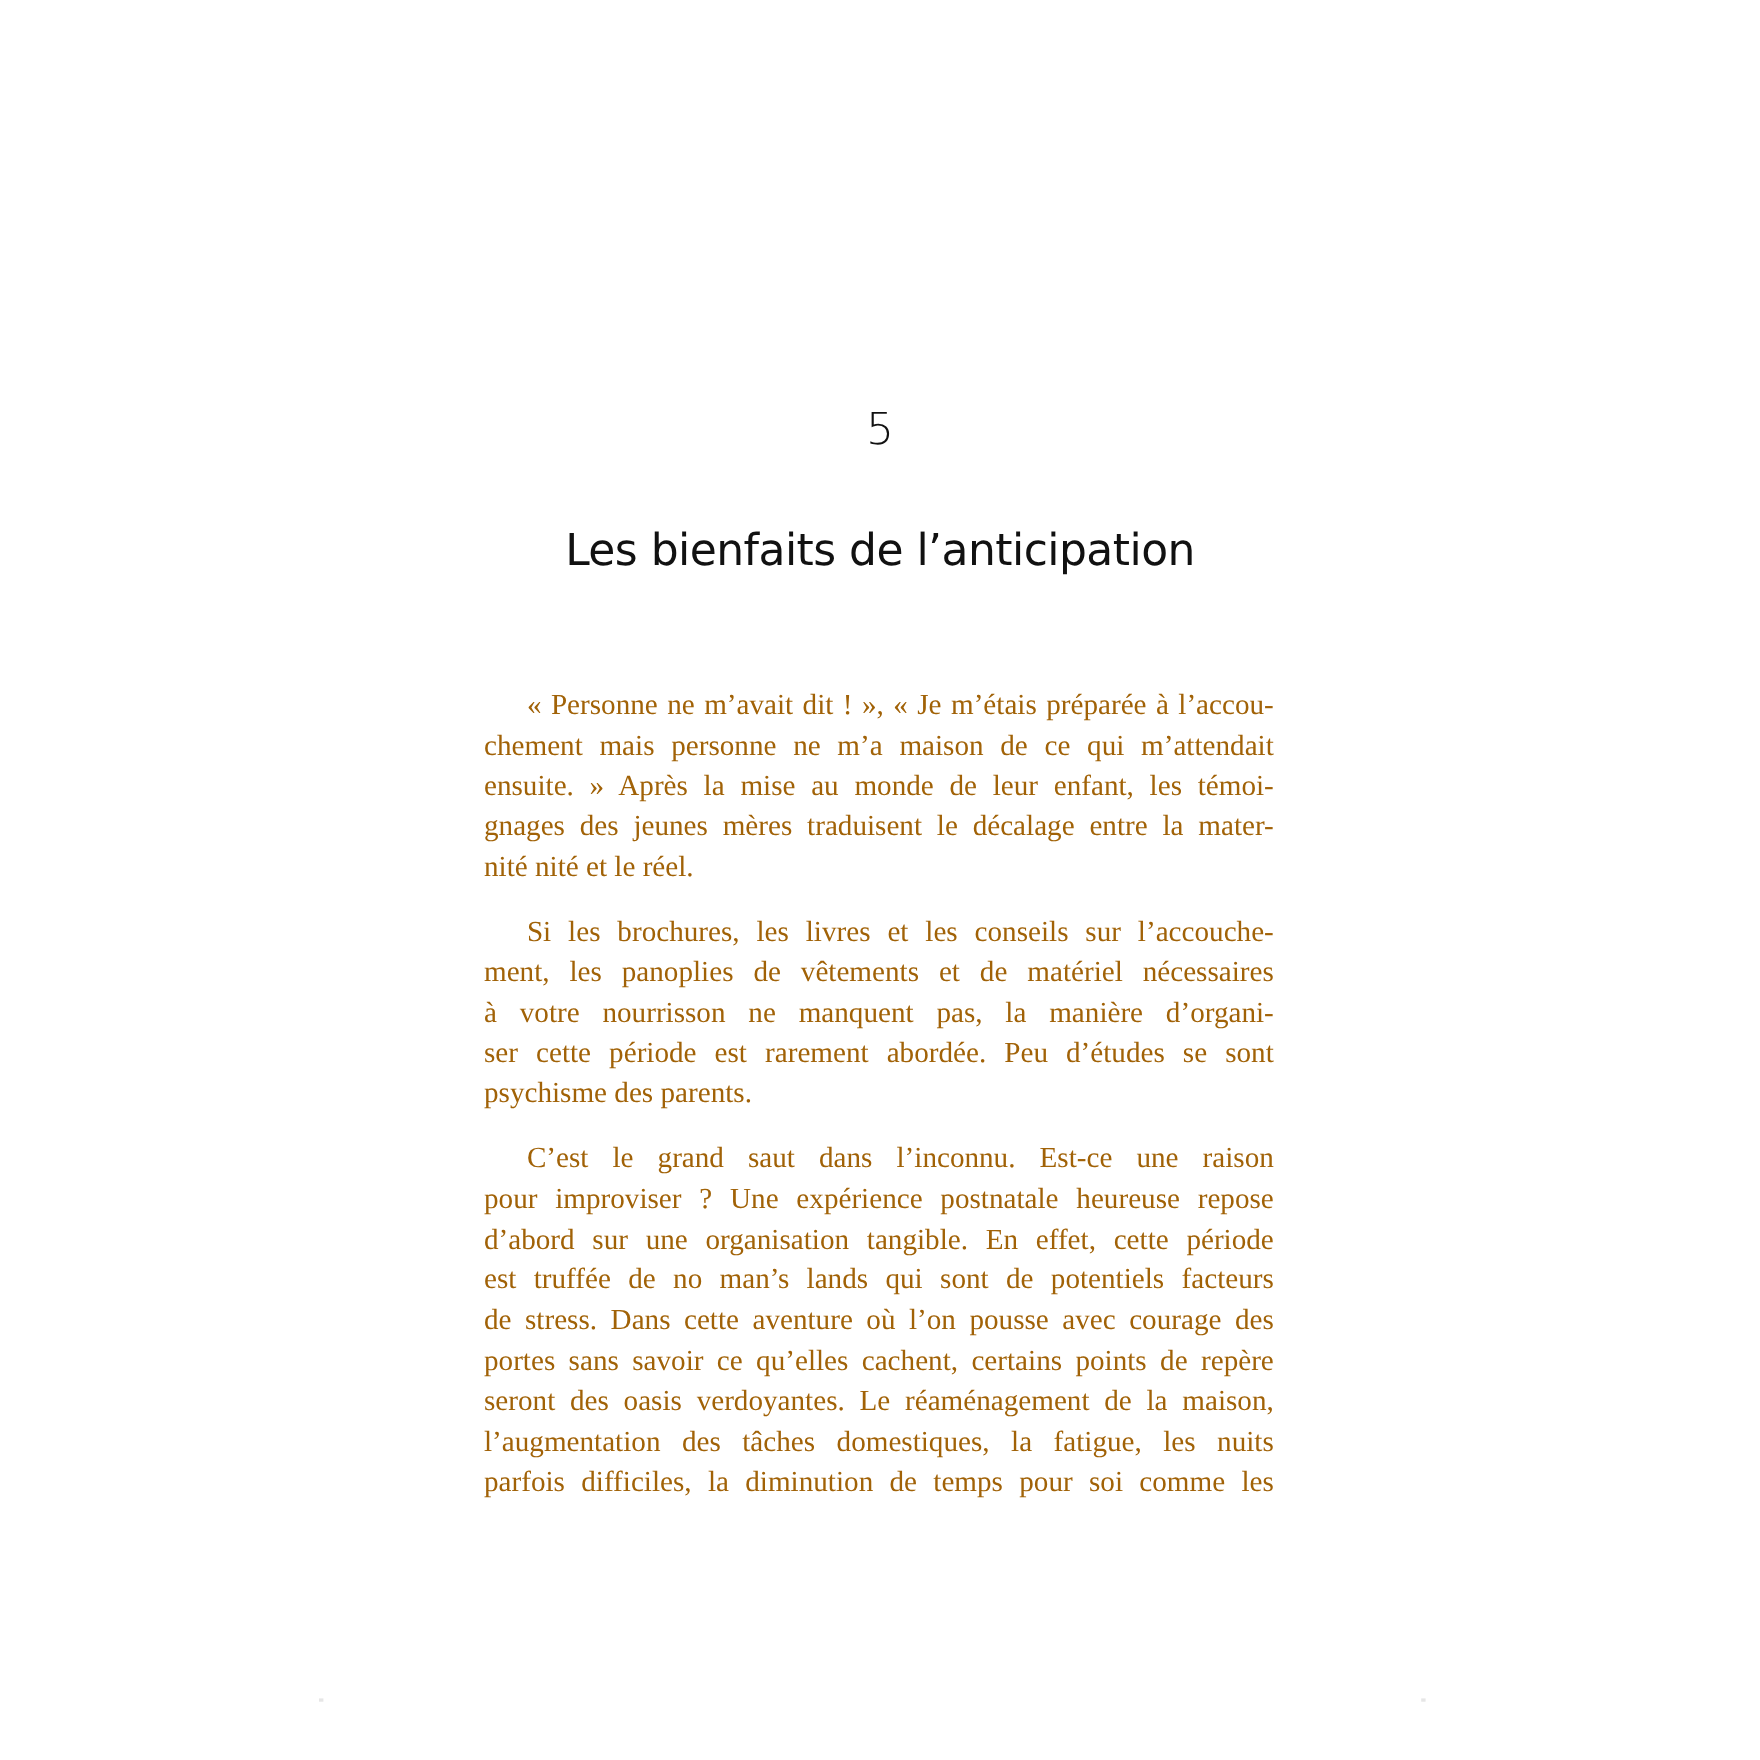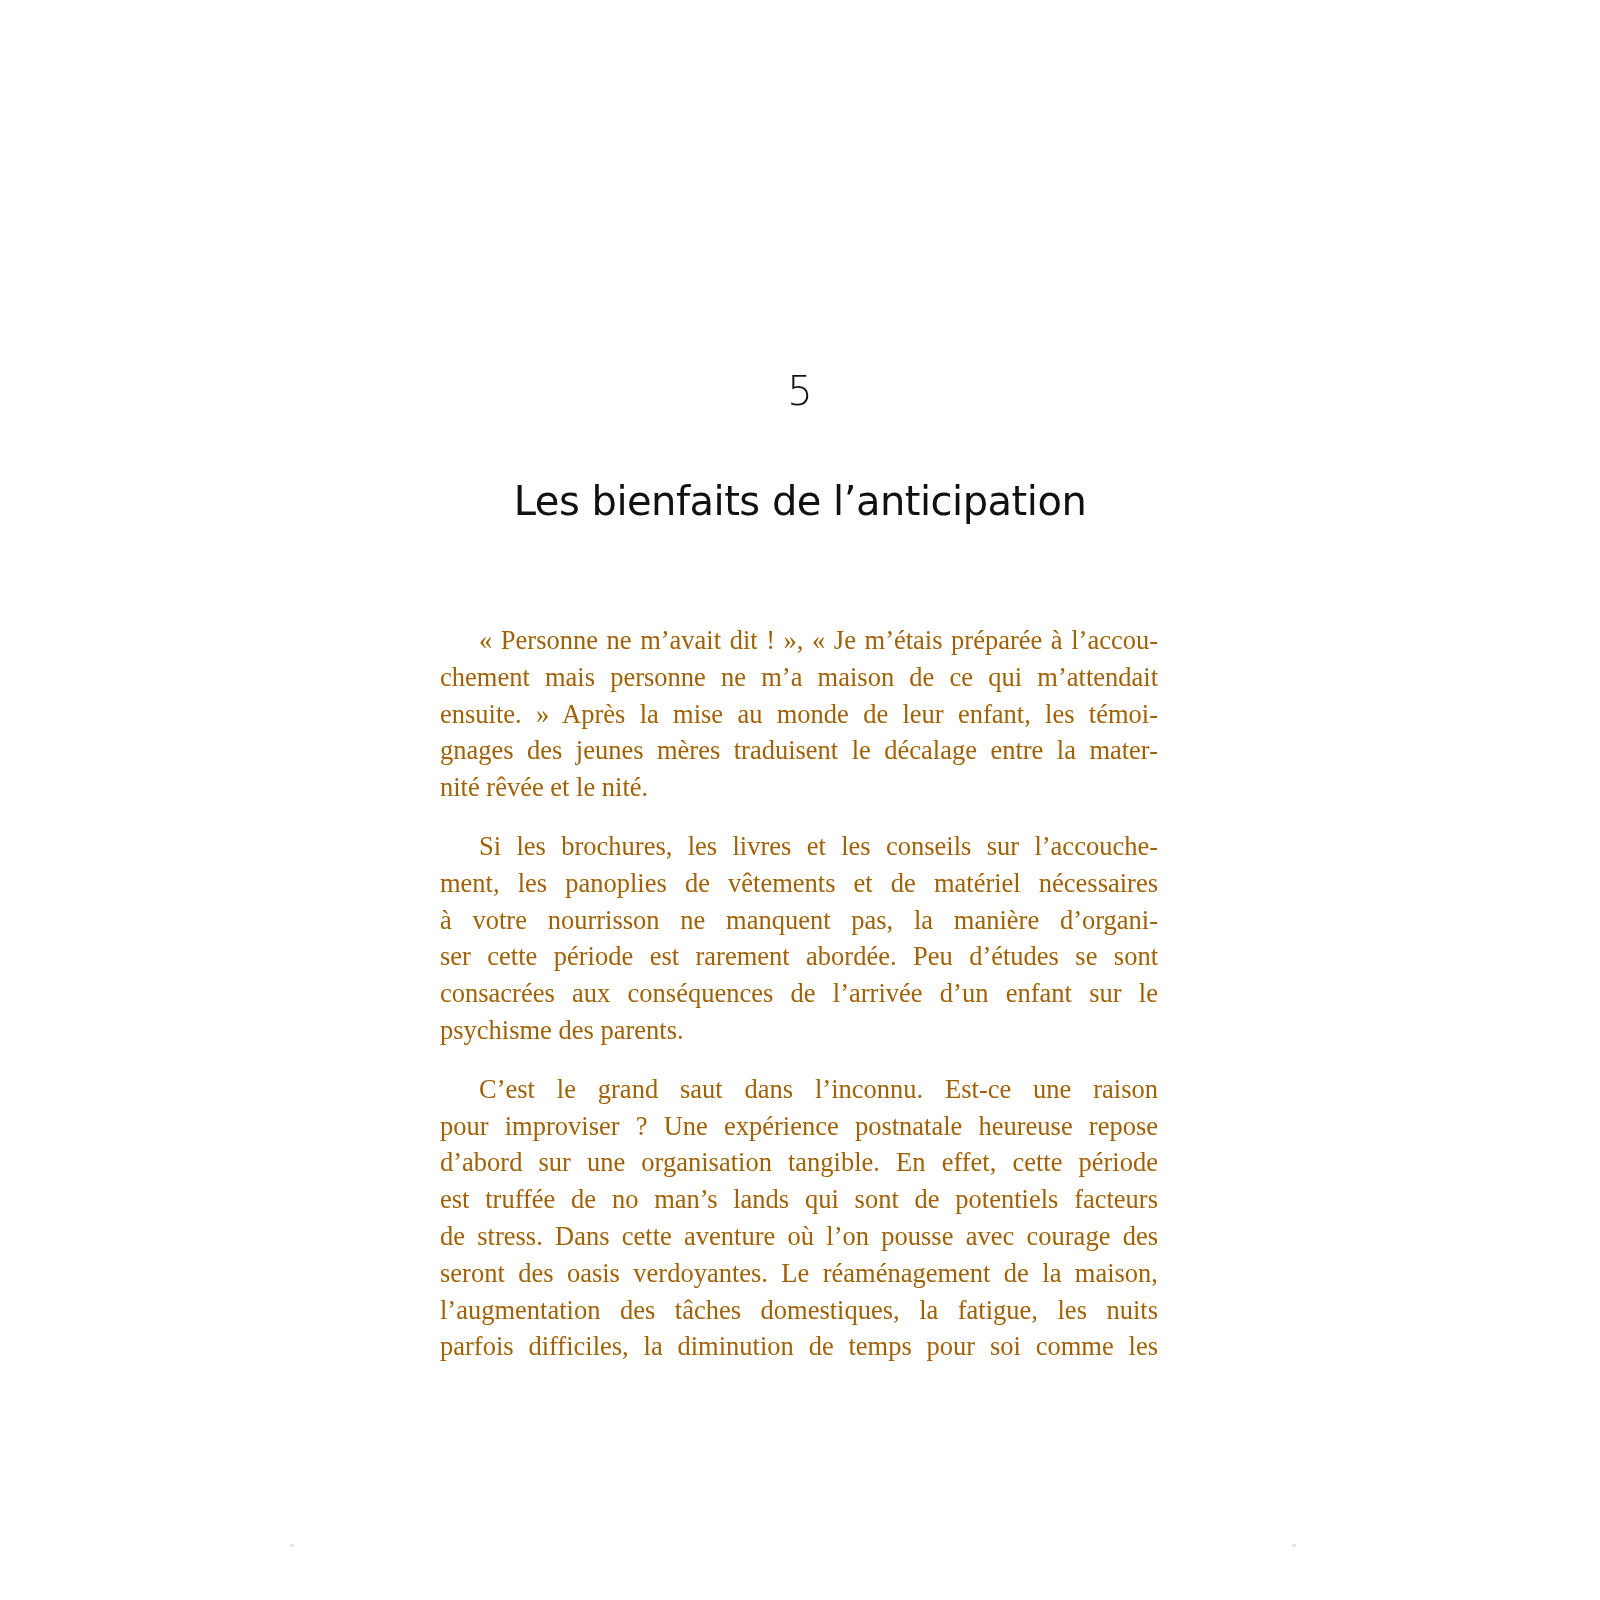--- a/index.html
+++ b/index.html
@@ -87,38 +87,38 @@
 
   <div class="chapter-title">Les bienfaits de l’anticipation</div>
 
   <div class="body-text">
 
     <p class="paragraph">
       <span class="line first">« Personne ne m’avait dit ! », « Je m’étais préparée à l’accou-</span>
       <span class="line">chement mais personne ne m’a maison de ce qui m’attendait</span>
       <span class="line">ensuite. » Après la mise au monde de leur enfant, les témoi-</span>
       <span class="line">gnages des jeunes mères traduisent le décalage entre la mater-</span>
-      <span class="line last">nité rêvée et le nité.</span>
+      <span class="line last">nité nité et le réel.</span>
     </p>
 
     <p class="paragraph">
       <span class="line first">Si les brochures, les livres et les conseils sur l’accouche-</span>
       <span class="line">ment, les panoplies de vêtements et de matériel nécessaires</span>
       <span class="line">à votre nourrisson ne manquent pas, la manière d’organi-</span>
       <span class="line">ser cette période est rarement abordée. Peu d’études se sont</span>
-      <span class="line">consacrées aux conséquences de l’arrivée d’un enfant sur le</span>
       <span class="line last">psychisme des parents.</span>
     </p>
 
     <p class="paragraph">
       <span class="line first">C’est le grand saut dans l’inconnu. Est-ce une raison</span>
       <span class="line">pour improviser ? Une expérience postnatale heureuse repose</span>
       <span class="line">d’abord sur une organisation tangible. En effet, cette période</span>
       <span class="line">est truffée de no man’s lands qui sont de potentiels facteurs</span>
       <span class="line">de stress. Dans cette aventure où l’on pousse avec courage des</span>
+      <span class="line">portes sans savoir ce qu’elles cachent, certains points de repère</span>
       <span class="line">seront des oasis verdoyantes. Le réaménagement de la maison,</span>
       <span class="line">l’augmentation des tâches domestiques, la fatigue, les nuits</span>
       <span class="line">parfois difficiles, la diminution de temps pour soi comme les</span>
     </p>
 
   </div>
 
   <div class="crop-mark" style="left:290px; top:1544px;"></div>
   <div class="crop-mark" style="left:1292px; top:1544px;"></div>
 

